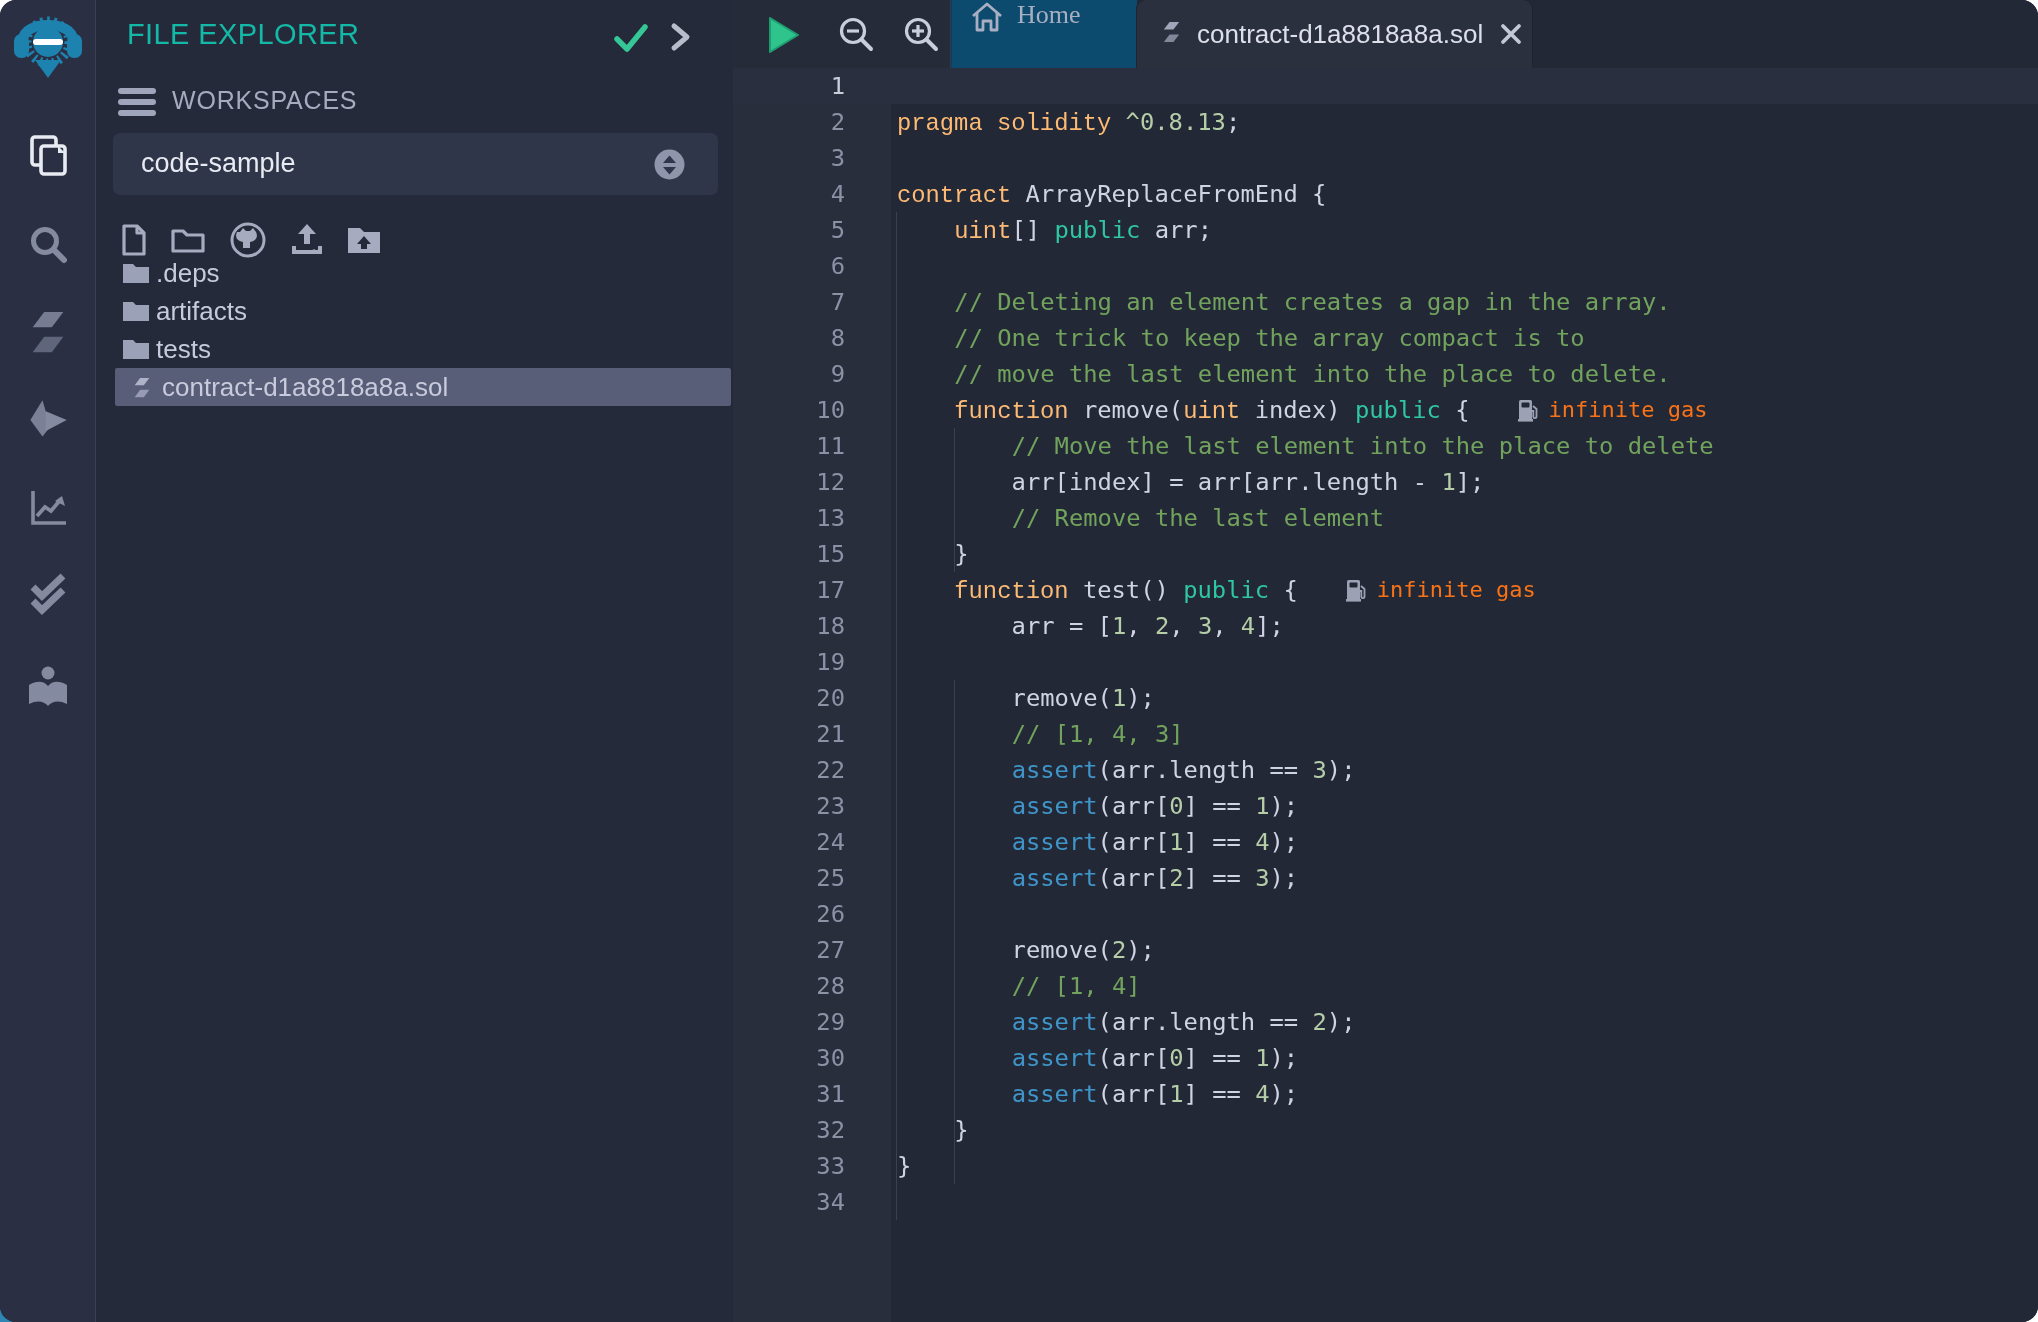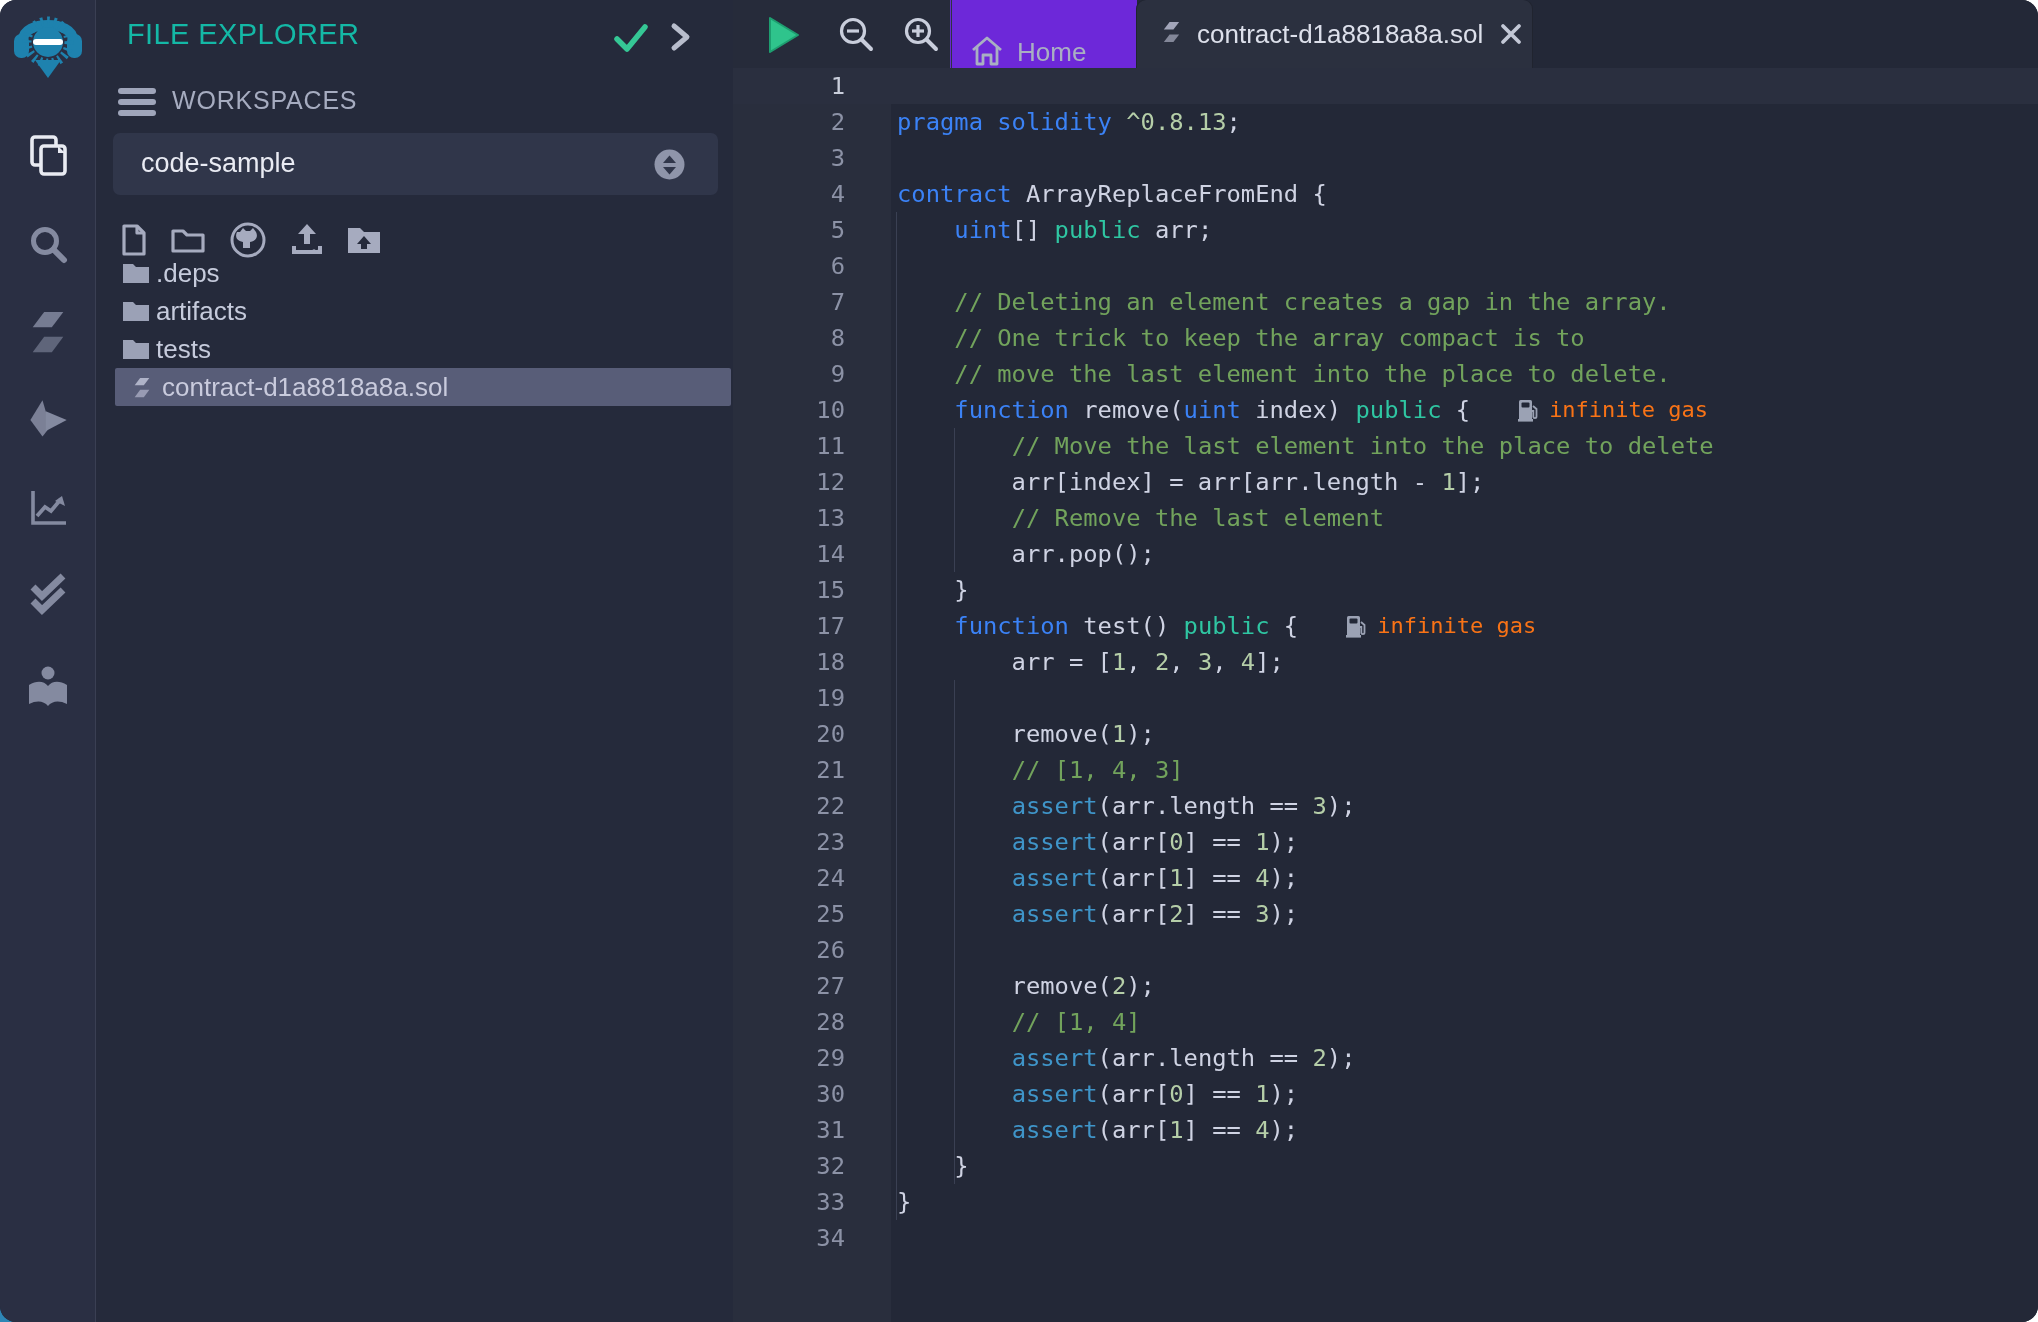--- a/index.html
+++ b/index.html
@@ -33,40 +33,40 @@
   .tree-row.selected{background:#585D78;margin-left:19px;width:616px;border-radius:2px;}
   .tree-row.selected .fico{margin-left:13px;color:#B4B7CC;}
   .tree-row.selected .flabel{color:#C9CBDD;}
 
   
   #edtop{position:absolute;left:733px;top:0;right:0;height:68px;background:#232837;}
   #edtoolbar{position:absolute;left:0;top:0;width:403px;height:68px;background:#262B3A;}
   #btn-run{position:absolute;left:33px;top:16px;cursor:pointer;}
   #btn-zoomout{position:absolute;left:103px;top:14px;cursor:pointer;}
   #btn-zoomin{position:absolute;left:168px;top:14px;cursor:pointer;}
-  #tab-home{position:absolute;left:217px;top:0;width:186px;height:68px;background:#6d28d9;border-left:1px solid #20253410;display:flex;align-items:flex-end;cursor:pointer;box-shadow:inset 1px 0 0 #2E3343;}
+  #tab-home{position:absolute;left:217px;top:0;width:186px;height:68px;background:#0c4a6e;border-left:1px solid #20253410;display:flex;align-items:flex-start;cursor:pointer;box-shadow:inset 1px 0 0 #2E3343;font-family:Liberation Serif, serif;}
   #tab-home .hlabel{margin-left:12px;font-size:26px;color:#A9AFC2;}
   #tab-home svg{margin-left:18px;}
   #tab-file{position:absolute;left:403px;top:0;width:397px;height:68px;background:#2B303F;border-radius:9px 9px 0 0;display:flex;align-items:center;cursor:pointer;box-shadow:inset 1px 0 0 rgba(0,0,0,.25), inset -1px 0 0 rgba(0,0,0,.25);}
   #tab-file .flabel{margin-left:14px;font-size:26px;color:#DDE0EB;}
   #tab-file .solico{margin-left:24px;color:#A9ACC0;}
   #tab-file .close{margin-left:16px;cursor:pointer;display:flex;}
 
   
   #edbody{position:absolute;left:733px;top:68px;right:0;bottom:0;background:#232837;}
   #gutterbg{position:absolute;left:0;top:0;bottom:0;width:158px;background:#292E3D;}
   .indent-guide{position:absolute;width:1px;background:#3A4053;}
   #codelines{position:absolute;left:0;top:0;right:0;font-family:"DejaVu Sans Mono", monospace;font-size:23.8px;}
   .code-line{display:flex;height:36px;line-height:36px;position:relative;}
   .code-line.active{background:#2A2F3F;}
   .ln{width:112px;flex:none;text-align:right;color:#8C92A6;user-select:none;}
   .code-line.active .ln{color:#C9CEDB;}
   .lc{margin-left:52px;white-space:pre;}
   .tok-d{color:#CFD3E3;}
-  .tok-k{color:#3b82f6;}
+  .tok-k{color:#fdba74;font-family:Liberation Mono, monospace;}
   .tok-p{color:#2FC6A2;}
   .tok-c{color:#72A35C;}
   .tok-n{color:#B5CEA8;}
   .tok-a{color:#3F95C9;}
   .gas-badge{display:inline-flex;align-items:center;margin-left:48px;color:#f97316;font-size:22px;}
   .gas-badge svg{margin-right:10px;}
 </style>
 </head>
 <body>
 
@@ -339,24 +339,20 @@
         </div>
         <div class="code-line">
           <span class="ln">12</span>
           <span class="lc"><span class="tok-d">        arr[index] = arr[arr.length - </span><span class="tok-n">1</span><span class="tok-d">];</span></span>
         </div>
         <div class="code-line">
           <span class="ln">13</span>
           <span class="lc"><span class="tok-d">        </span><span class="tok-c">// Remove the last element</span></span>
         </div>
         <div class="code-line">
-          <span class="ln">14</span>
-          <span class="lc"><span class="tok-d">        arr.pop();</span></span>
-        </div>
-        <div class="code-line">
           <span class="ln">15</span>
           <span class="lc"><span class="tok-d">    }</span></span>
         </div>
         <div class="code-line">
           <span class="ln">17</span>
           <span class="lc"><span class="tok-d">    </span><span class="tok-k">function</span><span class="tok-d"> test() </span><span class="tok-p">public</span><span class="tok-d"> {</span></span>
           <span class="gas-badge">
   <svg width="21" height="24" viewBox="0 0 21 24">
     <rect x="1" y="2" width="13" height="20" rx="1.6" fill="#9BA2B4"></rect>
     <rect x="3.5" y="4.5" width="8" height="5" rx="1" fill="#232837"></rect>

